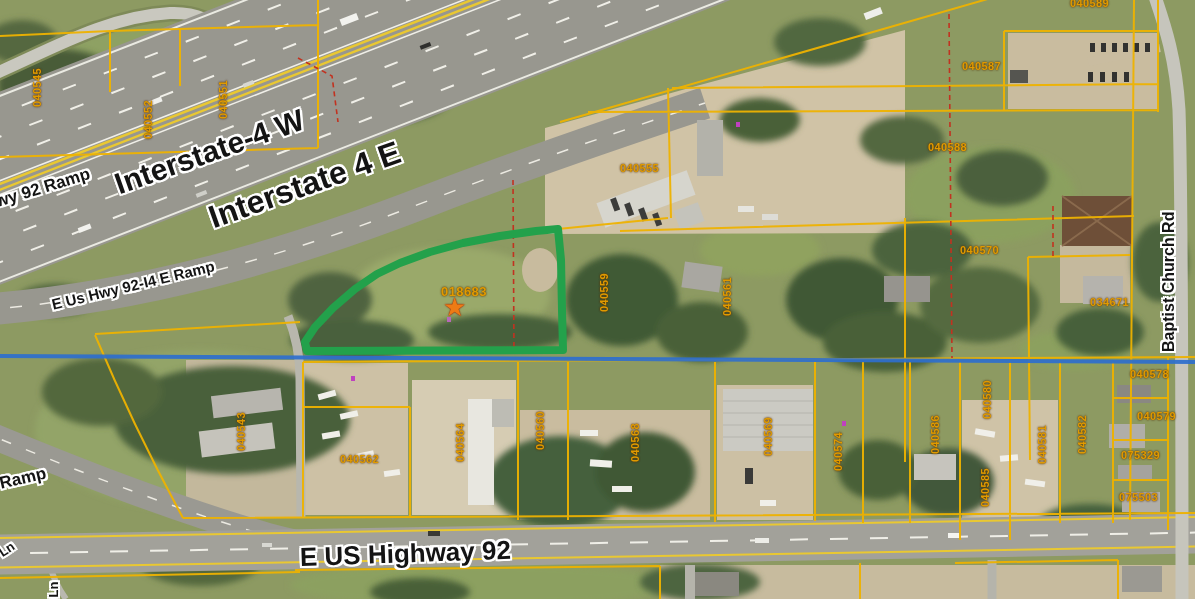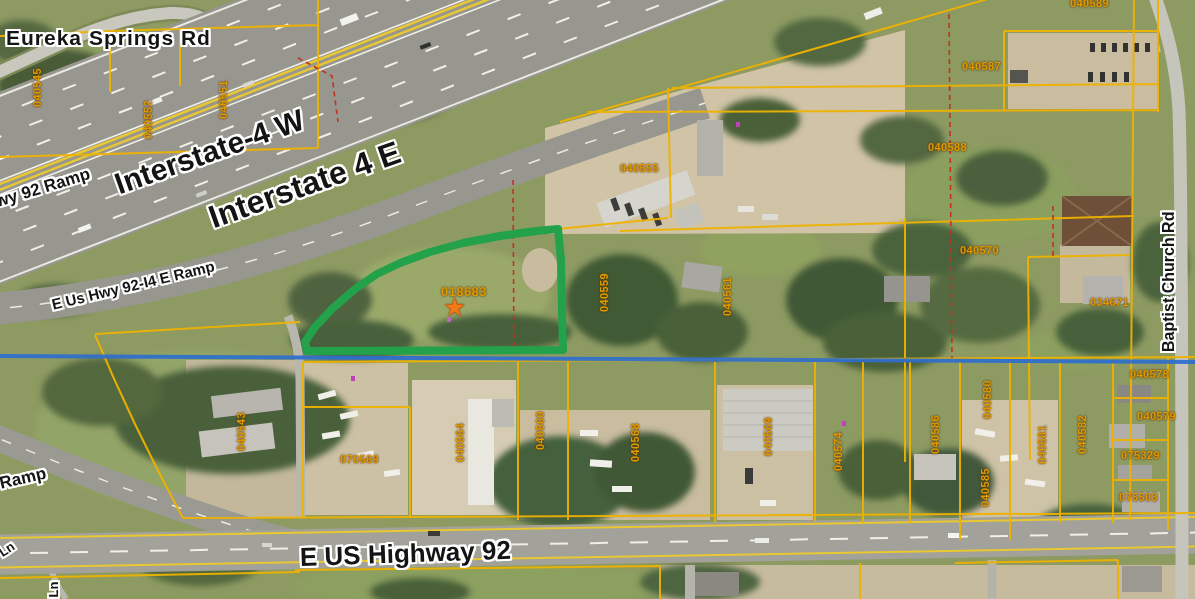--- a/index.html
+++ b/index.html
@@ -253,21 +253,20 @@
     <path d="M513,180 L514,354"></path>
     <path d="M949,14 L952,358"></path>
     <path d="M1053,206 L1053,256"></path>
   </g>
 
   <line x1="0" y1="356" x2="1195" y2="362" stroke="#2e6fce" stroke-width="4" opacity="0.92"></line>
 
   <polygon points="307,351 305,342 315,327 333,308 355,289 377,274 400,263 430,252 463,243 500,236 536,231 558,229 561,260 562,310 563,350" fill="none" stroke="#23a14b" stroke-width="8" stroke-linejoin="round"></polygon>
 </svg>
 
-<div class="rlabel" style="left:6px;top:26px;font-size:21px;letter-spacing:1px;">Eureka Springs Rd</div>
 <div class="rlabel" style="left:116px;top:168px;font-size:30px;transform:rotate(-19.5deg);transform-origin:left center;">Interstate-4 W</div>
 <div class="rlabel" style="left:210px;top:200px;font-size:32px;transform:rotate(-19.5deg);transform-origin:left center;">Interstate 4 E</div>
 <div class="rlabel" style="left:-16px;top:196px;font-size:17px;transform:rotate(-17deg);transform-origin:left center;">Hwy 92 Ramp</div>
 <div class="rlabel" style="left:52px;top:296px;font-size:15px;transform:rotate(-13.5deg);transform-origin:left center;">E Us Hwy 92-I4 E Ramp</div>
 <div class="rlabel" style="left:0px;top:474px;font-size:17px;transform:rotate(-13deg);transform-origin:left center;">Ramp</div>
 <div class="rlabel" style="left:300px;top:542px;font-size:26px;transform:rotate(-2deg);transform-origin:left center;">E US Highway 92</div>
 <div class="rlabel" style="left:1160px;top:352px;font-size:16px;transform:rotate(-90deg);transform-origin:0 0;">Baptist Church Rd</div>
 <div class="rlabel" style="left:0px;top:546px;font-size:13px;transform:rotate(-33deg);transform-origin:left center;">Ln</div>
 <div class="rlabel" style="left:46px;top:612px;font-size:13px;transform:rotate(-90deg);transform-origin:0 0;">ja Ln</div>
 
@@ -277,21 +276,21 @@
 <div class="plabel" style="left:620px;top:162px;">040555</div>
 <div class="plabel big" style="left:441px;top:285px;">018683</div>
 <div class="plabel v" style="left:576px;top:286px;">040559</div>
 <div class="plabel v" style="left:699px;top:290px;">040561</div>
 <div class="plabel" style="left:962px;top:60px;">040587</div>
 <div class="plabel" style="left:928px;top:141px;">040588</div>
 <div class="plabel" style="left:1070px;top:-3px;">040589</div>
 <div class="plabel" style="left:960px;top:244px;">040570</div>
 <div class="plabel" style="left:1090px;top:296px;">034671</div>
 <div class="plabel v" style="left:213px;top:425px;">040543</div>
-<div class="plabel" style="left:340px;top:453px;">070569</div>
+<div class="plabel" style="left:340px;top:453px;">040562</div>
 <div class="plabel v" style="left:432px;top:436px;">040564</div>
 <div class="plabel v" style="left:512px;top:424px;">040560</div>
 <div class="plabel v" style="left:607px;top:436px;">040568</div>
 <div class="plabel v" style="left:740px;top:430px;">040569</div>
 <div class="plabel v" style="left:810px;top:445px;">040574</div>
 <div class="plabel v" style="left:907px;top:428px;">040586</div>
 <div class="plabel v" style="left:959px;top:393px;">040580</div>
 <div class="plabel v" style="left:957px;top:481px;">040585</div>
 <div class="plabel v" style="left:1014px;top:438px;">040581</div>
 <div class="plabel v" style="left:1054px;top:428px;">040582</div>

